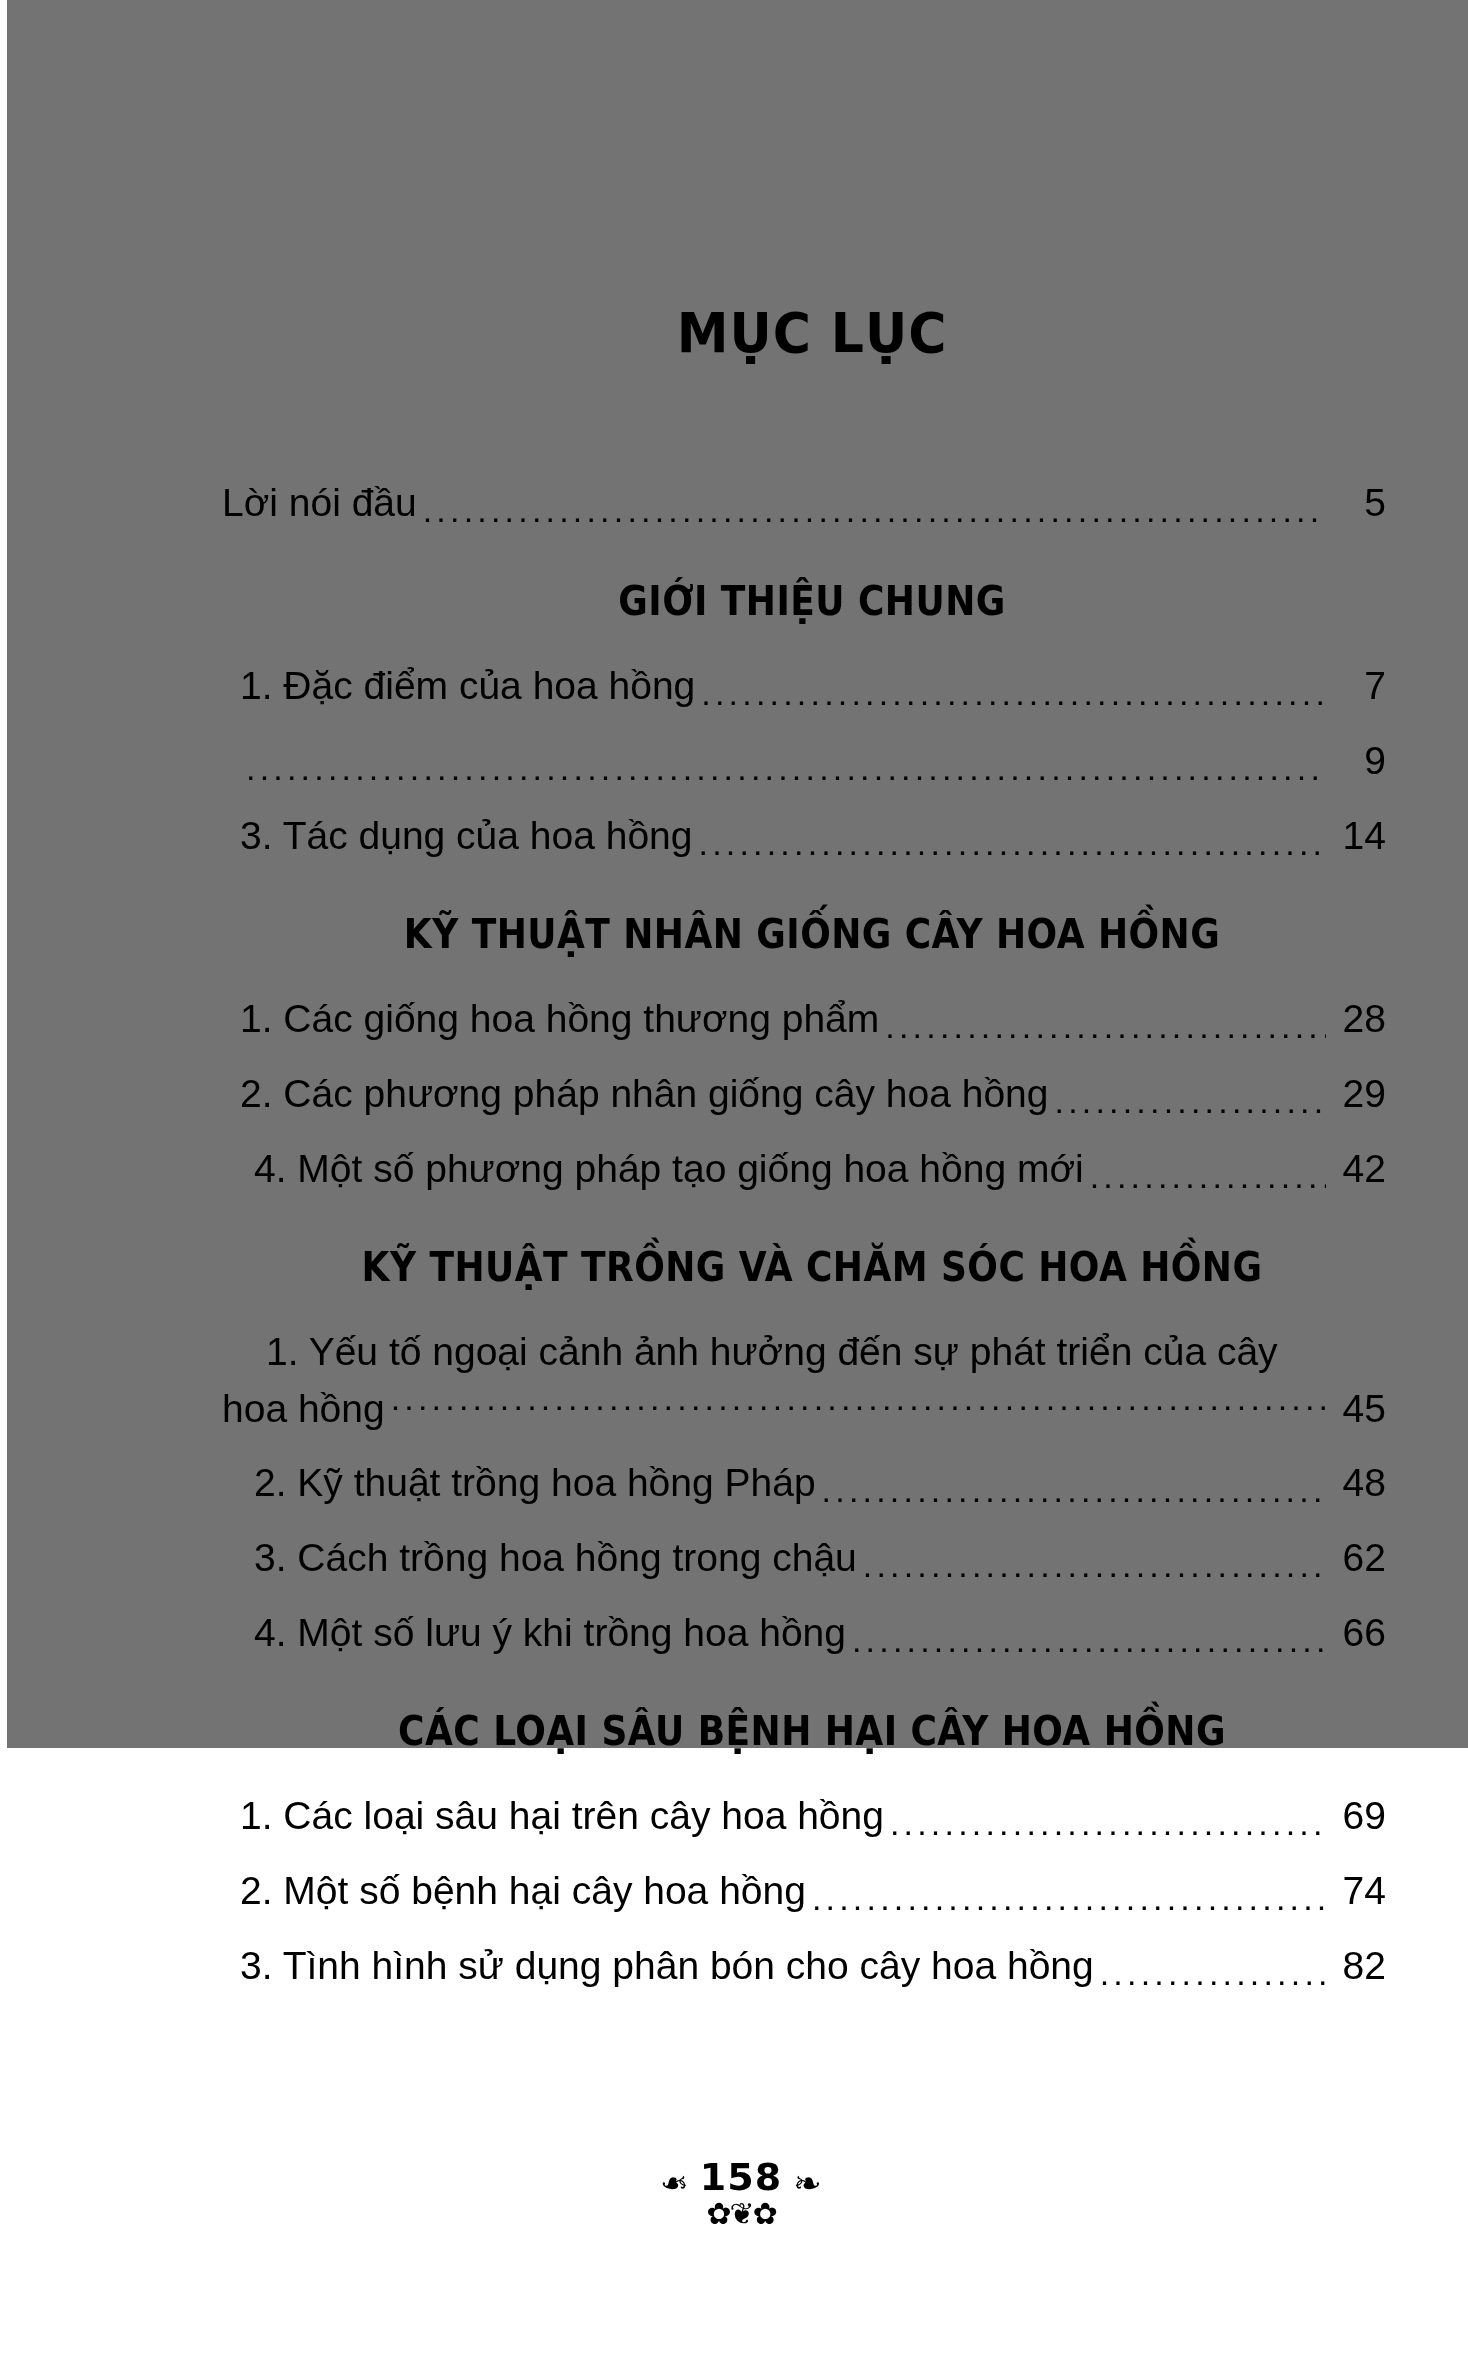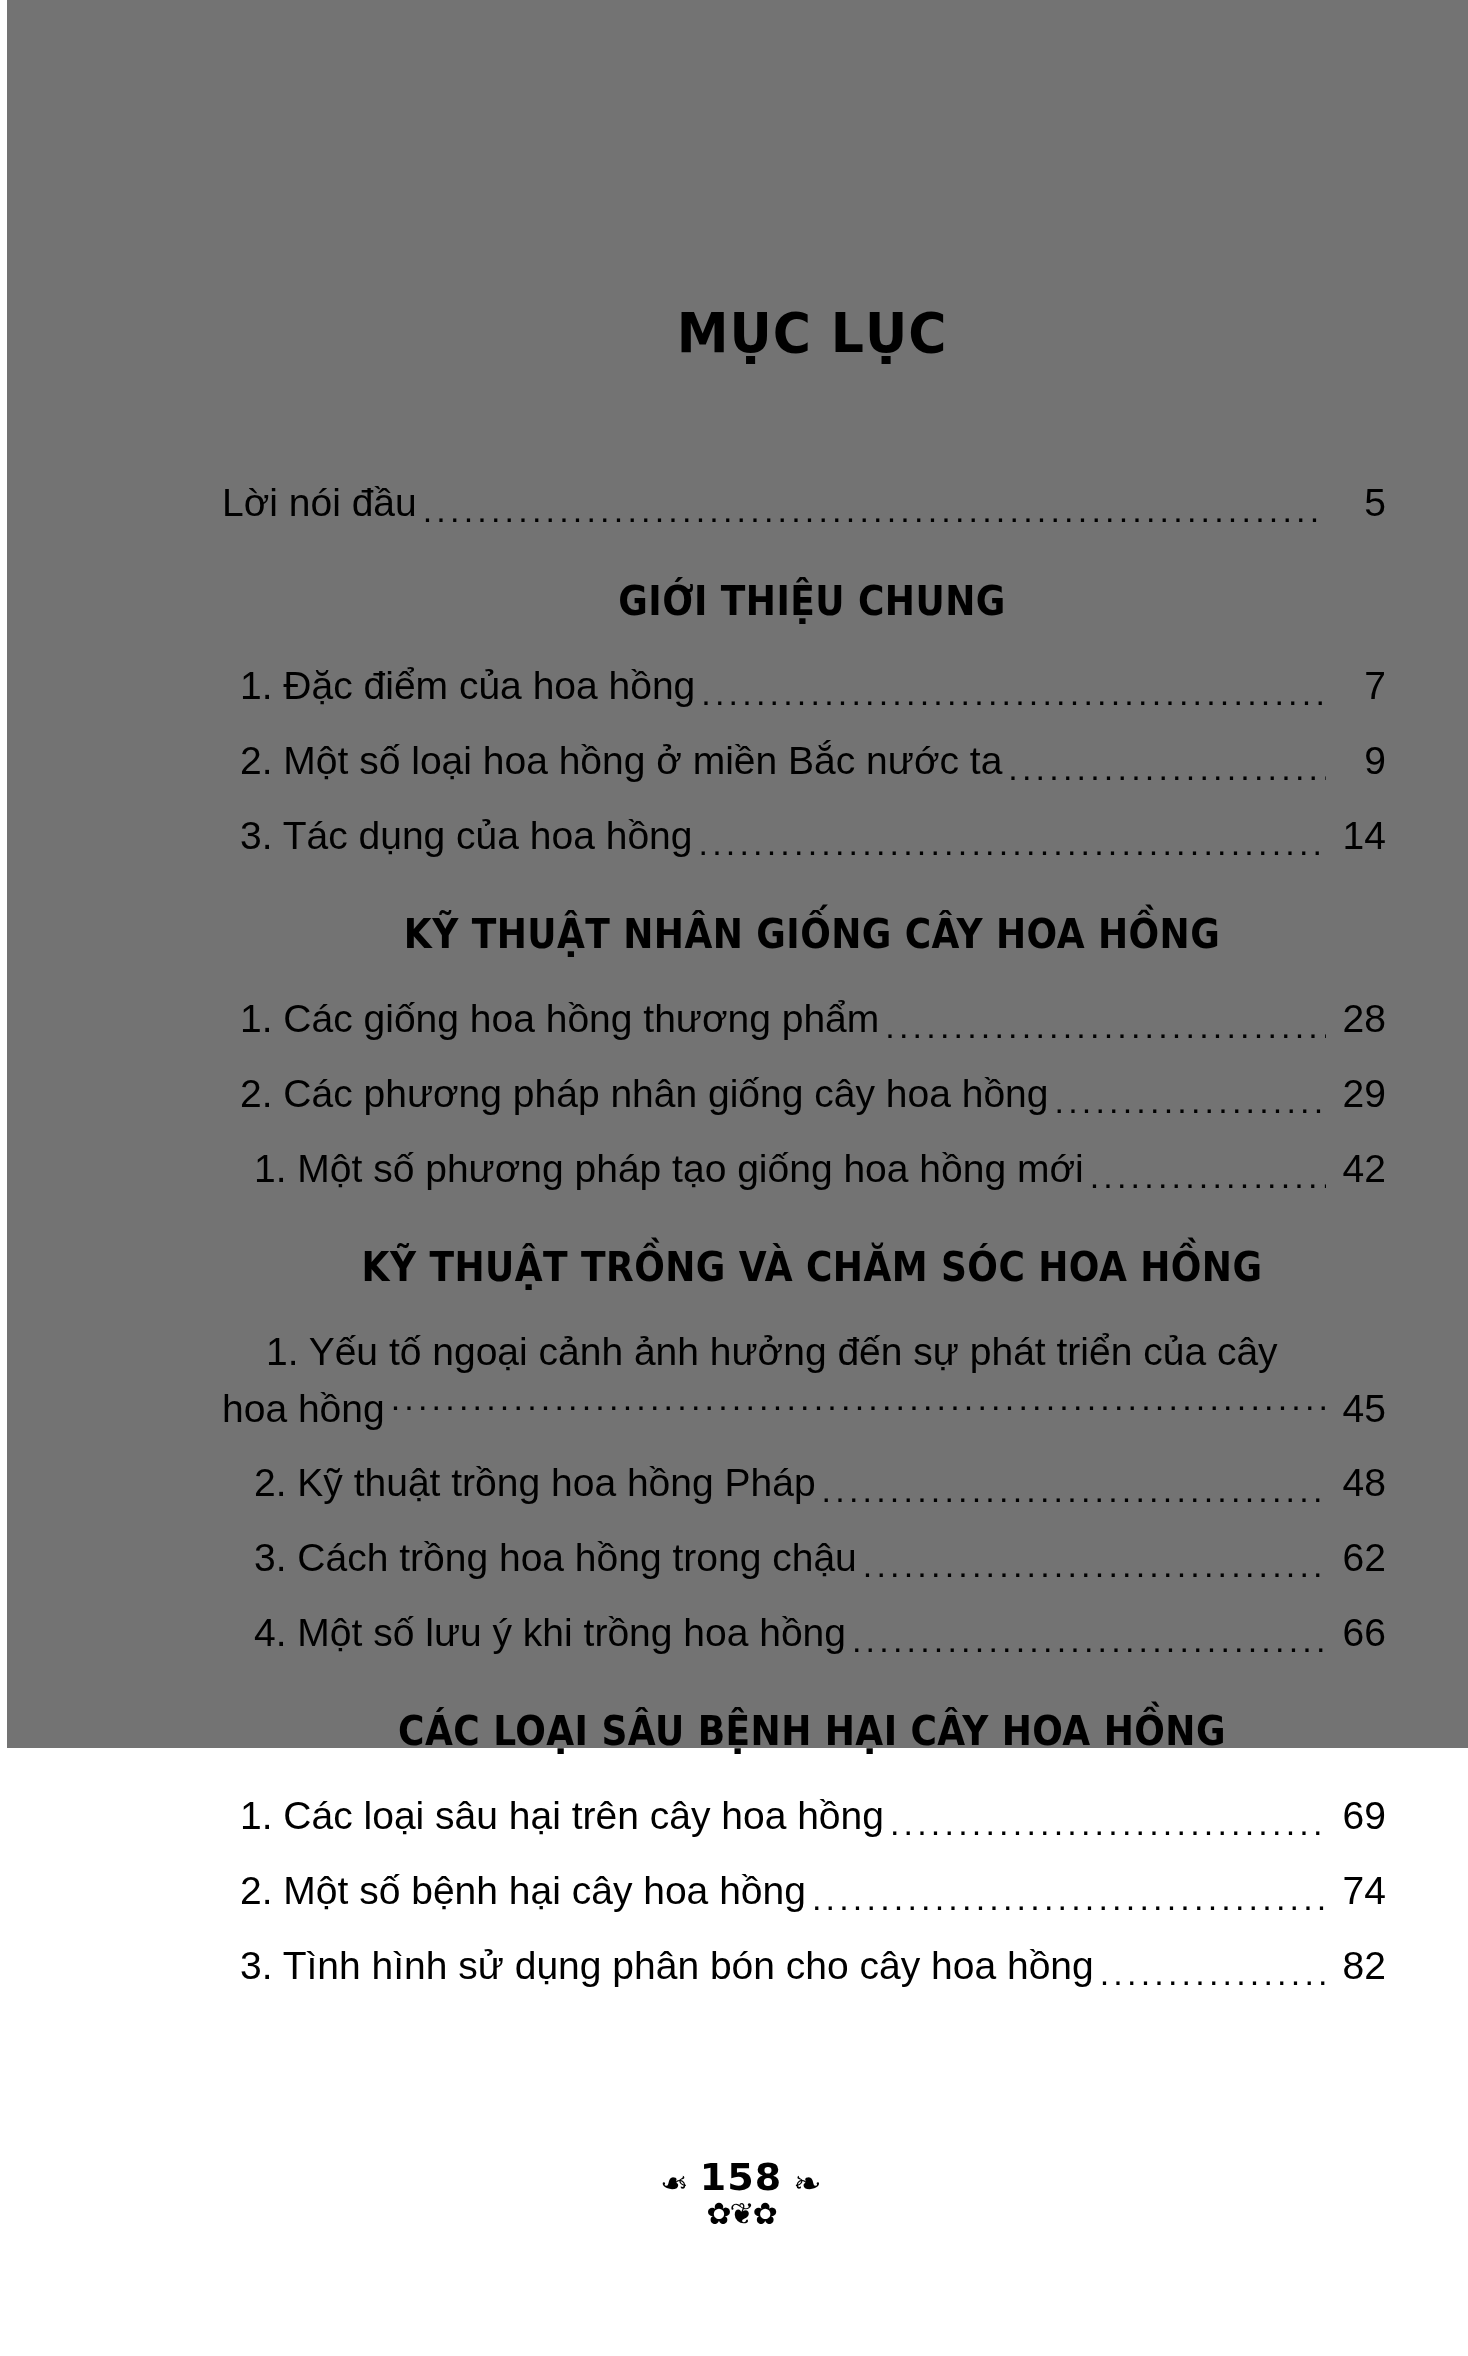--- a/index.html
+++ b/index.html
@@ -151,42 +151,41 @@
           <span class="leader">........................................................................................................................................................................................................</span>
           <span class="page-num">5</span>
         </div>
         <div class="section-heading">GIỚI THIỆU CHUNG</div>
         <div class="toc-entry indent-1">
           <span class="label">1. Đặc điểm của hoa hồng</span>
           <span class="leader">........................................................................................................................................................................................................</span>
           <span class="page-num">7</span>
         </div>
         <div class="toc-entry indent-1">
-          <span class="label">2. Một số loại hoa hồng ở miền Bắc nước ta</span>
           <span class="leader">........................................................................................................................................................................................................</span>
           <span class="page-num">9</span>
         </div>
         <div class="toc-entry indent-1">
           <span class="label">3. Tác dụng của hoa hồng</span>
           <span class="leader">........................................................................................................................................................................................................</span>
           <span class="page-num">14</span>
         </div>
         <div class="section-heading">KỸ THUẬT NHÂN GIỐNG CÂY HOA HỒNG</div>
         <div class="toc-entry indent-1">
           <span class="label">1. Các giống hoa hồng thương phẩm</span>
           <span class="leader">........................................................................................................................................................................................................</span>
           <span class="page-num">28</span>
         </div>
         <div class="toc-entry indent-1">
           <span class="label">2. Các phương pháp nhân giống cây hoa hồng</span>
           <span class="leader">........................................................................................................................................................................................................</span>
           <span class="page-num">29</span>
         </div>
         <div class="toc-entry indent-2">
-          <span class="label">1. Một số phương pháp tạo giống hoa hồng mới</span>
+          <span class="label">4. Một số phương pháp tạo giống hoa hồng mới</span>
           <span class="leader">........................................................................................................................................................................................................</span>
           <span class="page-num">42</span>
         </div>
         <div class="section-heading">KỸ THUẬT TRỒNG VÀ CHĂM SÓC HOA HỒNG</div>
         <div class="toc-entry wrap">
           <span class="line1">1. Yếu tố ngoại cảnh ảnh hưởng đến sự phát triển của cây</span>
           <span class="line2">
             <span class="label">hoa hồng</span>
             <span class="leader">........................................................................................................................................................................................................</span>
             <span class="page-num">45</span>

